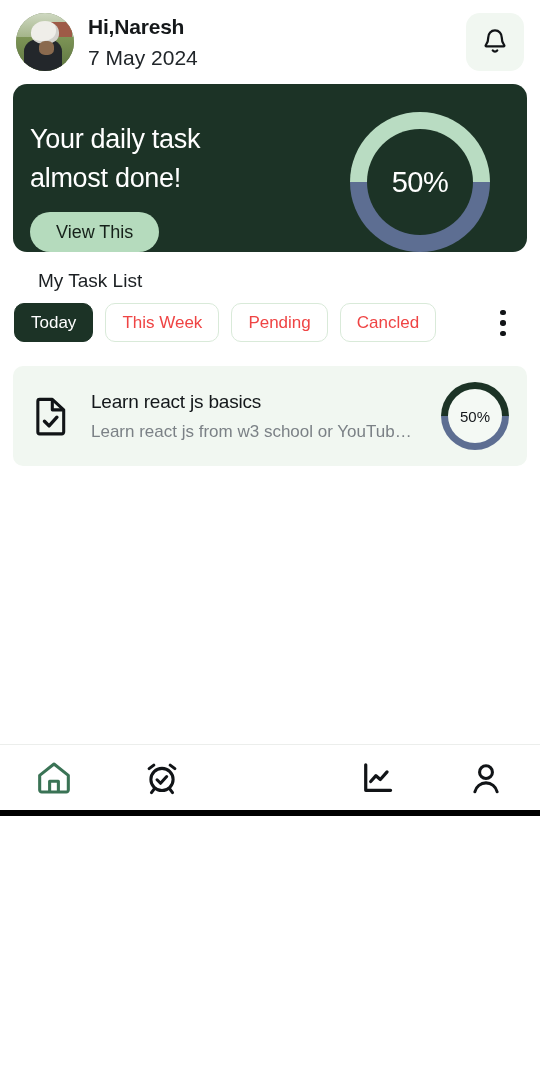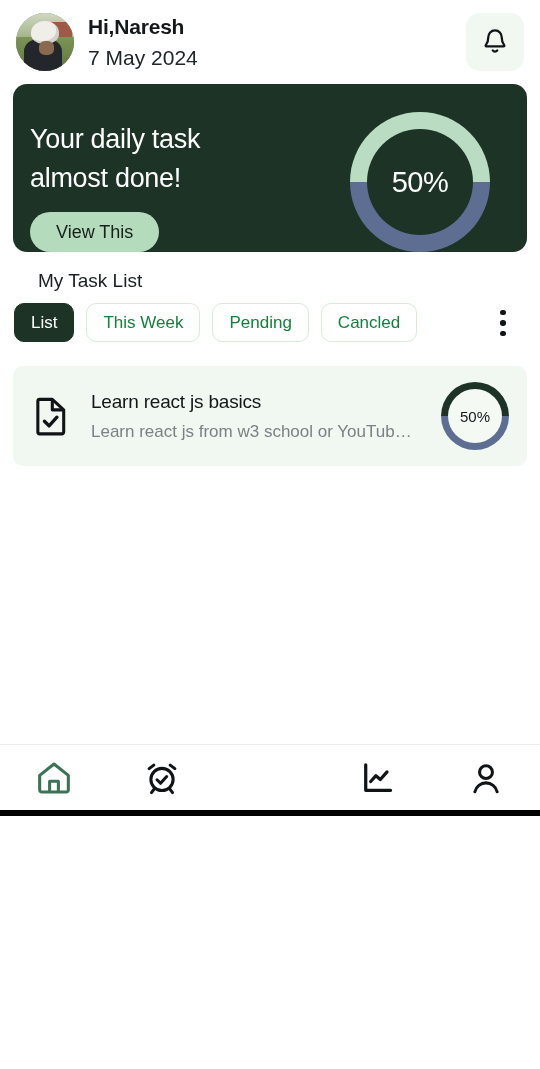--- a/index.html
+++ b/index.html
@@ -113,21 +113,21 @@
     font-size: 19px; color: #1b1f22; margin-left: 36px;
   }
   .chips {
     position: absolute; left: 14px; top: 303px;
     display: flex; align-items: center; gap: 12px;
   }
   .chip {
     height: 39px; padding: 0 16px;
     display: flex; align-items: center; justify-content: center;
     border-radius: 10px; font-size: 17px;
-    background: #ffffff; color: #15803d;
+    background: #ffffff; color: #ef4444;
     border: 1.6px solid #d9ead9; white-space: nowrap;
   }
   .chip.active {
     background: #1c3326; color: #ffffff; border-color: #1c3326;
   }
   .kebab {
     position: absolute; right: 20px; top: 304px;
     width: 34px; height: 38px;
     display: flex; flex-direction: column; align-items: center;
     justify-content: center; gap: 5px;
@@ -227,21 +227,21 @@
         <div class="hole">
           <span class="pct">50%</span>
         </div>
       </div>
     </div>
   </div>
 
   <div class="section-title">My Task List</div>
 
   <div class="chips">
-    <div class="chip active">List</div>
+    <div class="chip active">Today</div>
     <div class="chip">This Week</div>
     <div class="chip">Pending</div>
     <div class="chip">Cancled</div>
   </div>
   <div class="kebab">
     <i></i>
     <i></i>
     <i></i>
   </div>
 

